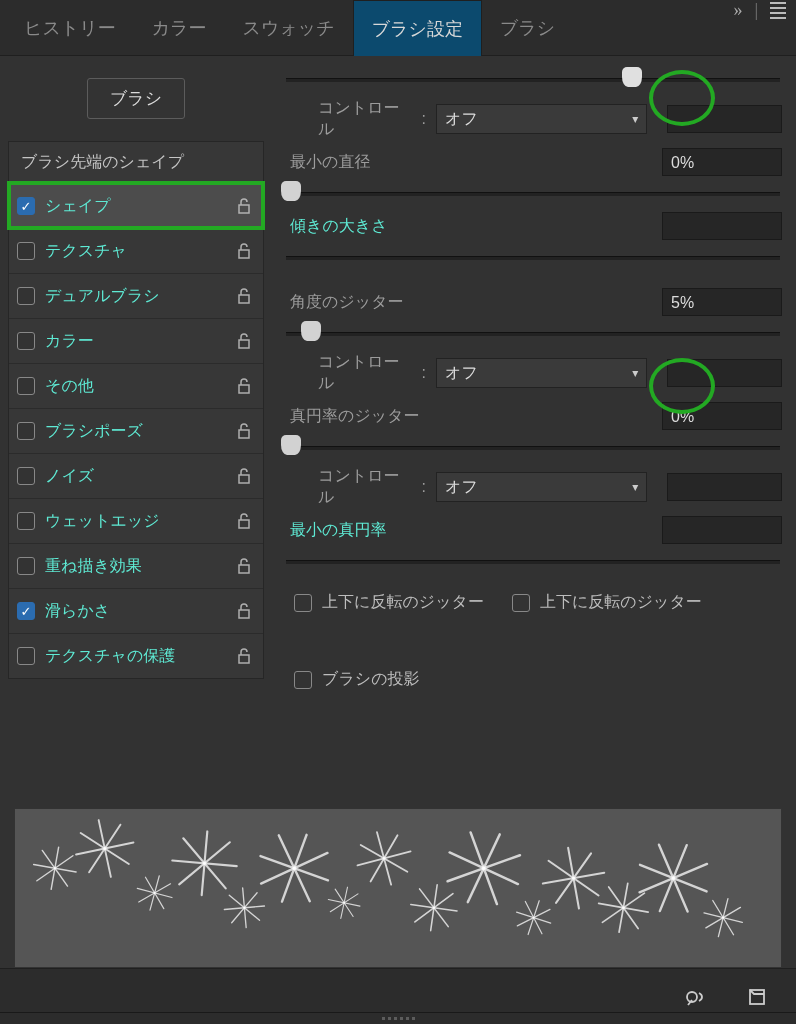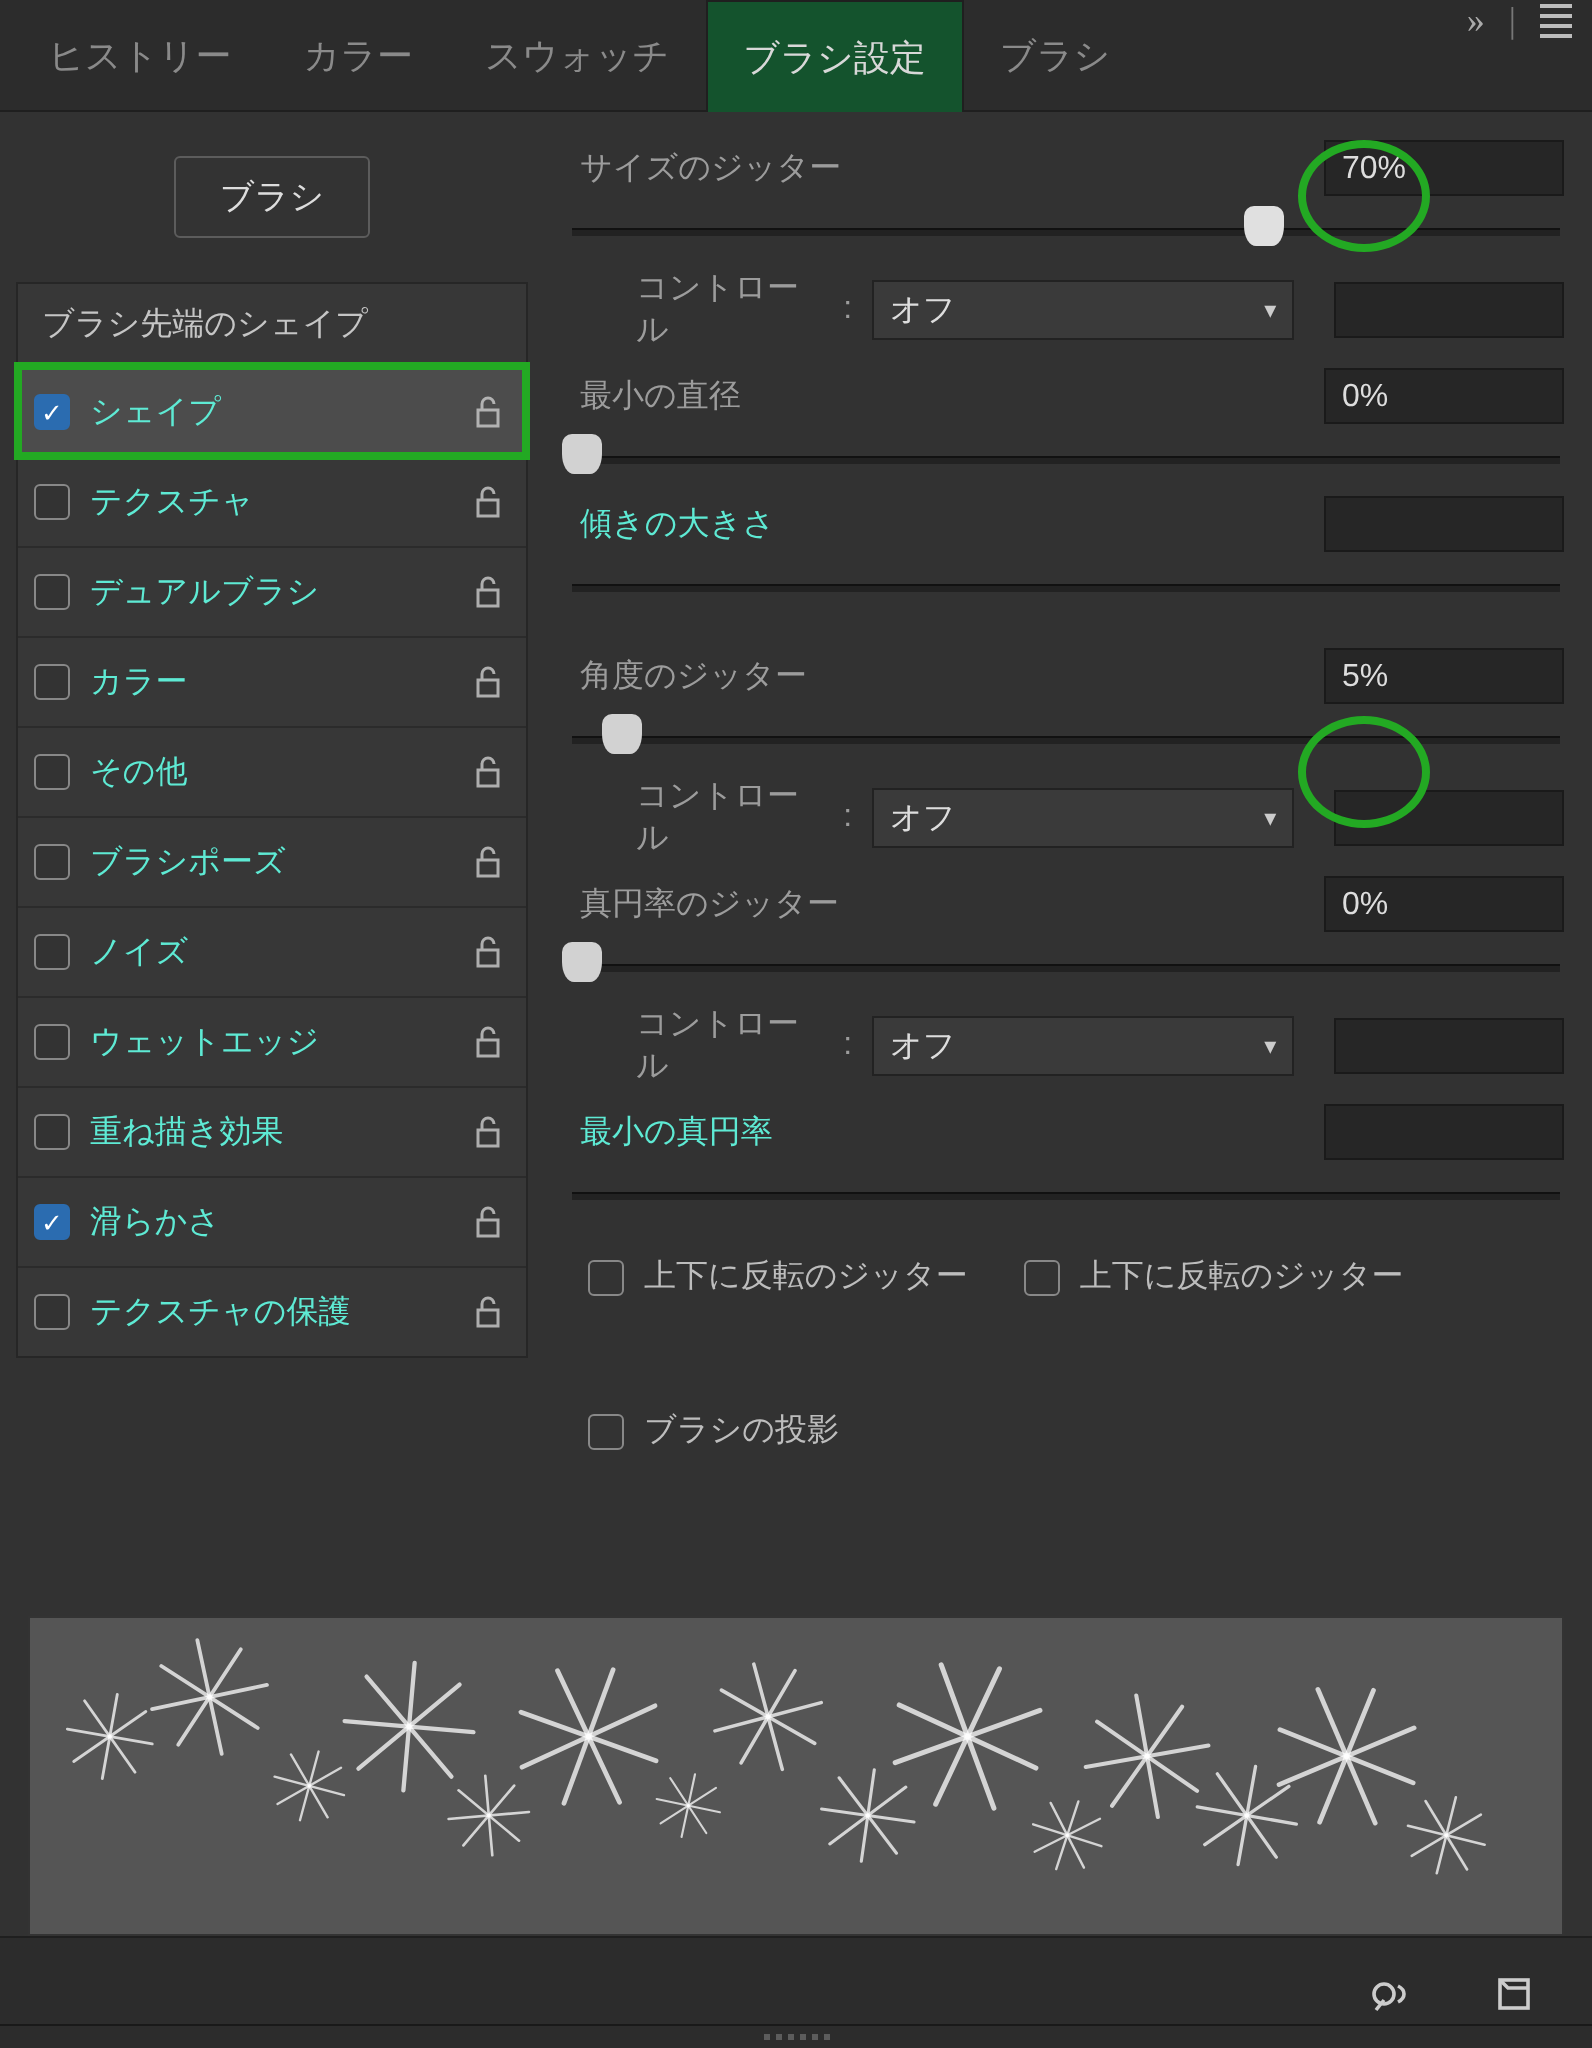--- a/index.html
+++ b/index.html
@@ -25,21 +25,21 @@
   }
   .tab {
     padding: 0 18px;
     height: 56px;
     line-height: 56px;
     font-size: 18px;
     color: #8a8a8a;
     cursor: pointer;
   }
   .tab.active {
-    background: #14532d;
+    background: #0c4a6e;
     color: #d8d8d8;
     border-top: 1px solid #1f1f1f;
     border-left: 1px solid #1f1f1f;
     border-right: 1px solid #1f1f1f;
   }
   .tabs-spacer { flex: 1; }
   .tabs-right {
     display: flex;
     align-items: center;
     gap: 8px;
@@ -352,24 +352,20 @@
                 <path d="M4 9h10v8H4z"></path>
                 <path d="M6 9V6a3 3 0 016 0"></path>
               </svg></span>
         </div>
       </div>
     </div>
 
     <div class="right">
 
       <div class="group">
-        <div class="row">
-          <span class="lbl">サイズのジッター</span>
-          <span class="valuebox">70%</span>
-        </div>
         <div class="slider-track">
           <div class="track"></div>
           <div class="slider-thumb" style="left:70%"></div>
         </div>
         <div class="control-row">
           <span class="clabel">コントロール</span>
           <span class="sep">:</span>
           <div class="select">
             <span>オフ</span>
             <span class="chev">▾</span>

